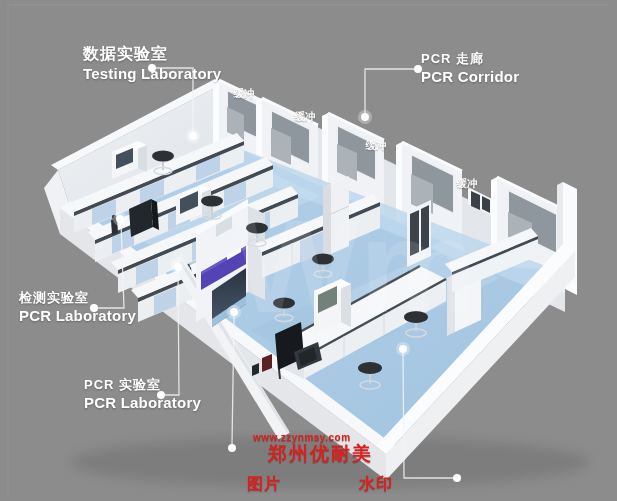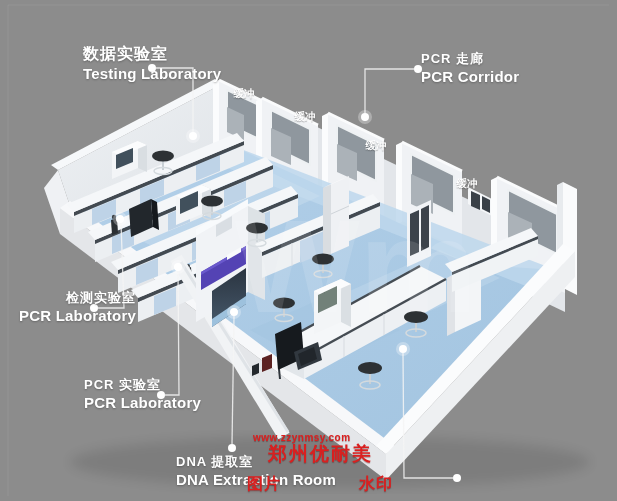--- a/index.html
+++ b/index.html
@@ -355,34 +355,30 @@
 <div class="callout" id="callout-testing" style="left:83px;top:46px;">
   <span class="zh">数据实验室</span>
   <span class="en">Testing Laboratory</span>
 </div>
 
 <div class="callout" style="left:421px;top:52px;">
   <span class="zh">PCR 走廊</span>
   <span class="en">PCR Corridor</span>
 </div>
 
-<div class="callout" style="left:19px;top:291px;text-align:right;">
+<div class="callout" style="left:19px;top:291px;">
   <span class="zh">检测实验室</span>
   <span class="en">PCR Laboratory</span>
 </div>
 
 <div class="callout" style="left:84px;top:378px;">
   <span class="zh">PCR 实验室</span>
   <span class="en">PCR Laboratory</span>
 </div>
 
-<div class="callout" style="left:176px;top:455px;">
-  <span class="zh">DNA 提取室</span>
-  <span class="en">DNA Extraction Room</span>
-</div>
 
 
 <div class="wm" id="wm-brand">郑州优耐美</div>
 <div class="wm" id="wm-url">www.zzynmsy.com</div>
 <div class="wm" id="wm-left">图片</div>
 <div class="wm" id="wm-right">水印</div>
 
 </div>
 
 </body></html>

